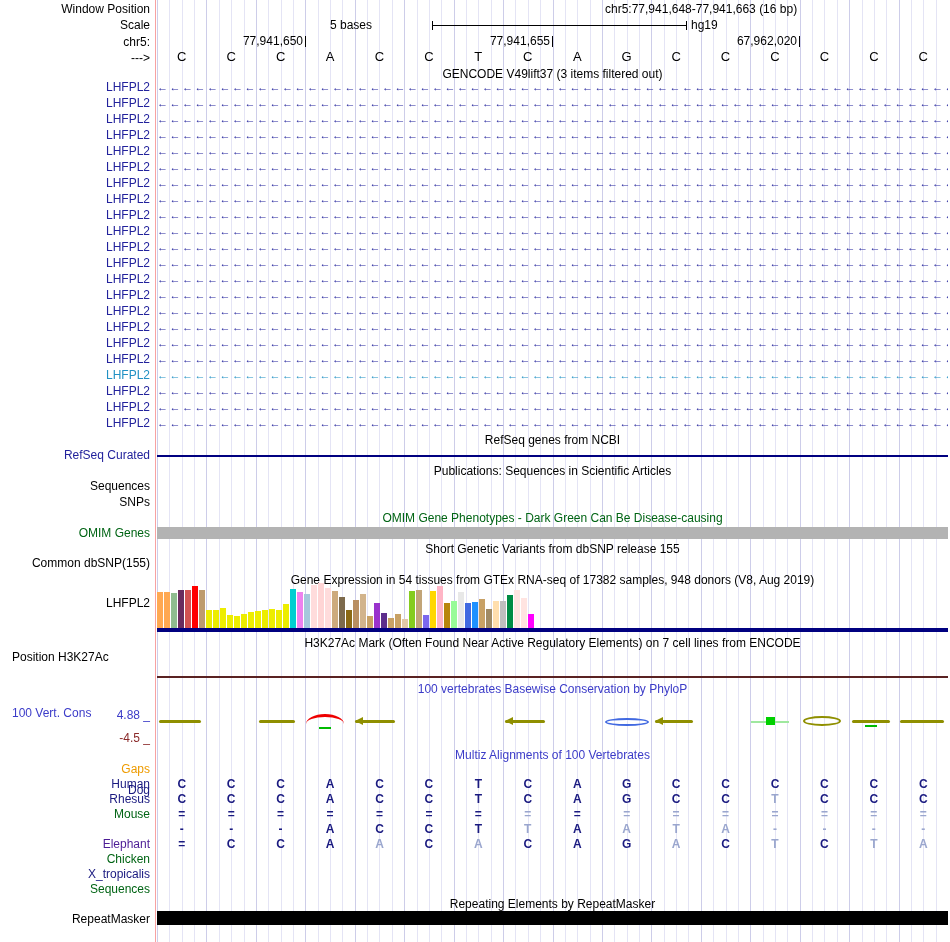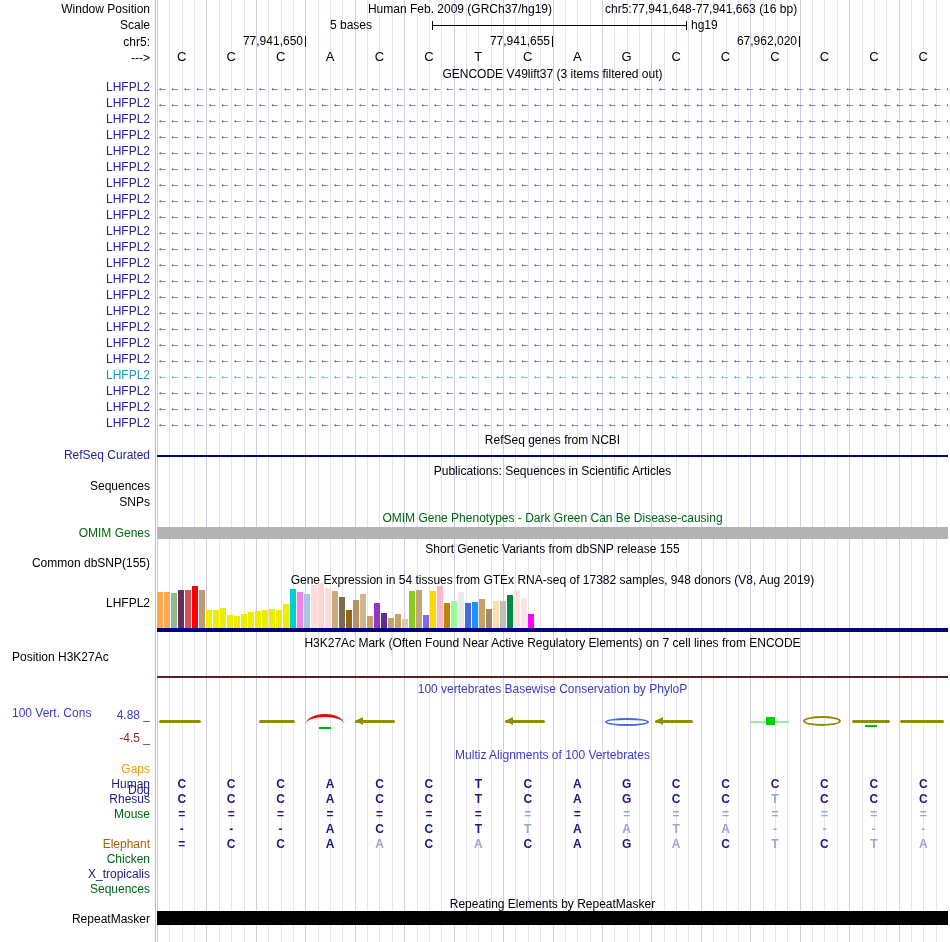--- a/index.html
+++ b/index.html
@@ -32,21 +32,20 @@
 
 <div id="app">
   <div class="grid"></div>
   <div class="pinkline"></div>
 
   <div class="lab" style="top:2px">Window Position</div>
   <div class="lab" style="top:18px">Scale</div>
   <div class="lab" style="top:35px">chr5:</div>
   <div class="lab" style="top:51px">---&gt;</div>
 
-  <div style="position:absolute;left:310px;top:2px;width:300px;text-align:center;line-height:14px">Human Feb. 2009 (GRCh37/hg19)</div>
   <div style="position:absolute;left:605px;top:2px;width:260px;line-height:14px">chr5:77,941,648-77,941,663 (16 bp)</div>
 
   <div style="position:absolute;left:330px;top:18px;width:96px;line-height:14px">5 bases</div>
   <div class="hline" style="left:432px;width:254px;top:25px;height:1px;background:#000"></div>
   <div style="position:absolute;left:432px;top:21px;width:1px;height:9px;background:#000"></div>
   <div style="position:absolute;left:686px;top:21px;width:1px;height:9px;background:#000"></div>
   <div style="position:absolute;left:691px;top:18px;line-height:14px">hg19</div>
 
   <div class="title" style="top:67px">GENCODE V49lift37 (3 items filtered out)</div>
 
@@ -284,21 +283,21 @@
       <div class="aln" style="position: absolute; left: 453.625px; top: 822px; width: 49.4375px;">T</div>
       <div class="aln pale" style="position: absolute; left: 503.062px; top: 822px; width: 49.4375px;">T</div>
       <div class="aln" style="position: absolute; left: 552.5px; top: 822px; width: 49.4375px;">A</div>
       <div class="aln pale" style="position: absolute; left: 601.938px; top: 822px; width: 49.4375px;">A</div>
       <div class="aln pale" style="position: absolute; left: 651.375px; top: 822px; width: 49.4375px;">T</div>
       <div class="aln pale" style="position: absolute; left: 700.812px; top: 822px; width: 49.4375px;">A</div>
       <div class="aln pale" style="position: absolute; left: 750.25px; top: 822px; width: 49.4375px;">-</div>
       <div class="aln pale" style="position: absolute; left: 799.688px; top: 822px; width: 49.4375px;">-</div>
       <div class="aln pale" style="position: absolute; left: 849.125px; top: 822px; width: 49.4375px;">-</div>
       <div class="aln pale" style="position: absolute; left: 898.562px; top: 822px; width: 49.4375px;">-</div>
-      <div class="lab" style="position: absolute; top: 837px; color: #a16207;">Elephant</div>
+      <div class="lab" style="position: absolute; top: 837px; color: #4c1d95;">Elephant</div>
       <div class="aln" style="position: absolute; left: 157px; top: 837px; width: 49.4375px;">=</div>
       <div class="aln" style="position: absolute; left: 206.438px; top: 837px; width: 49.4375px;">C</div>
       <div class="aln" style="position: absolute; left: 255.875px; top: 837px; width: 49.4375px;">C</div>
       <div class="aln" style="position: absolute; left: 305.312px; top: 837px; width: 49.4375px;">A</div>
       <div class="aln pale" style="position: absolute; left: 354.75px; top: 837px; width: 49.4375px;">A</div>
       <div class="aln" style="position: absolute; left: 404.188px; top: 837px; width: 49.4375px;">C</div>
       <div class="aln pale" style="position: absolute; left: 453.625px; top: 837px; width: 49.4375px;">A</div>
       <div class="aln" style="position: absolute; left: 503.062px; top: 837px; width: 49.4375px;">C</div>
       <div class="aln" style="position: absolute; left: 552.5px; top: 837px; width: 49.4375px;">A</div>
       <div class="aln" style="position: absolute; left: 601.938px; top: 837px; width: 49.4375px;">G</div>

